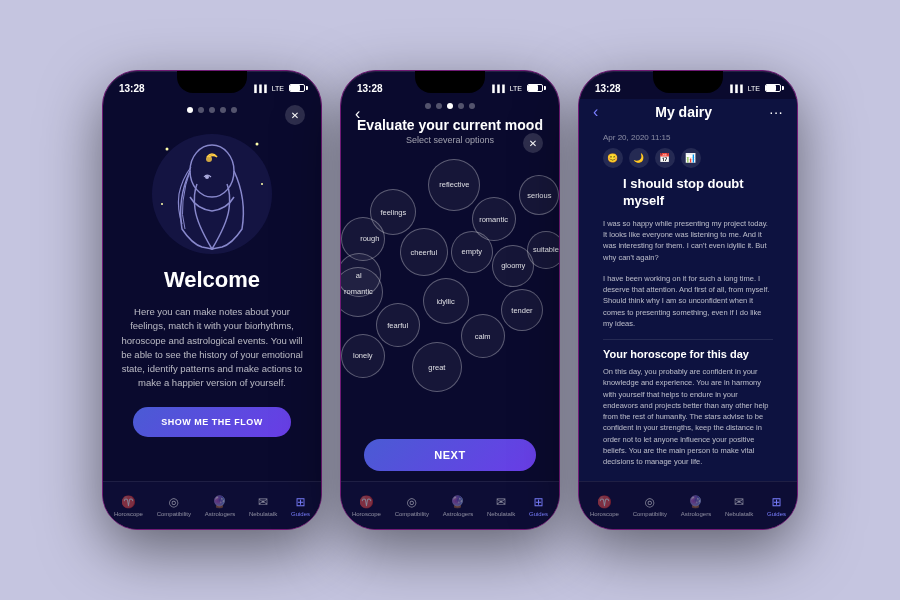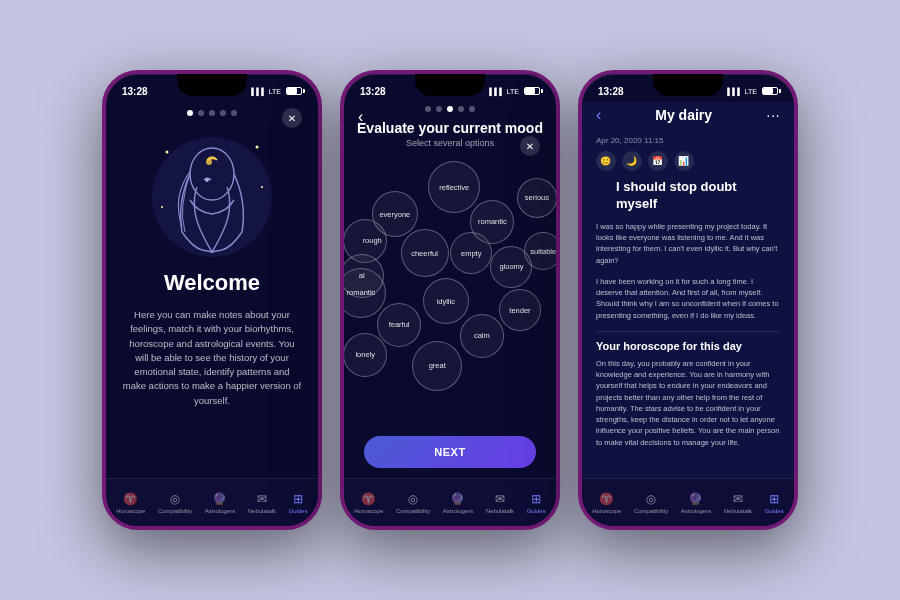--- a/index.html
+++ b/index.html
@@ -20,21 +20,21 @@
       gap: 18px;
       align-items: center;
       padding: 20px;
     }
 
     .phone {
       width: 220px;
       height: 460px;
       background: #0a0a2e;
       border-radius: 36px;
-      border: 4px solid #701a75;
+      border: 1px solid #701a75;
       position: relative;
       overflow: hidden;
       display: flex;
       flex-direction: column;
       box-shadow: 0 20px 60px rgba(0,0,0,0.5), inset 0 1px 0 rgba(255,255,255,0.1);
     }
 
     
     .phone-notch {
       width: 70px;
@@ -314,21 +314,21 @@
 
     .diary-more {
       font-size: 14px;
       color: #fff;
       cursor: pointer;
     }
 
     .diary-body {
       flex: 1;
       overflow: hidden;
-      padding: 6px 14px;
+      padding: 6px 24px;
     }
 
     .diary-date {
       font-size: 8px;
       color: rgba(255,255,255,0.5);
       margin-bottom: 6px;
     }
 
     .diary-icons-row {
       display: flex;
@@ -437,20 +437,21 @@
 
           <path d="M43 68 Q50 80 65 82 Q80 80 87 68" fill="none" stroke="#8888cc" stroke-width="1.5"></path>
         </svg>
       </div>
 
       <h2 class="welcome-title">Welcome</h2>
       <p class="welcome-text">Here you can make notes about your feelings, match it with your biorhythms, horoscope and astrological events.
 
 You will be able to see the history of your emotional state, identify patterns and make actions to make a happier version of yourself.</p>
 
+      <button class="show-btn">SHOW ME THE FLOW</button>
     </div>
 
     <div class="bottom-nav">
       <div class="nav-item">
         <span class="nav-icon">♈</span>
         <span class="nav-label">Horoscope</span>
       </div>
       <div class="nav-item">
         <span class="nav-icon">◎</span>
         <span class="nav-label">Compatibility</span>
@@ -494,21 +495,21 @@
       </div>
       <div class="close-btn">✕</div>
 
       <h3 class="mood-title">Evaluate your current mood</h3>
       <p class="mood-subtitle">Select several options</p>
 
       <div class="mood-bubbles">
 
         <div class="bubble" style="left:52%;top:2%;width:52px;height:52px;margin-left:-26px;">reflective</div>
 
-        <div class="bubble" style="left:24%;top:13%;width:46px;height:46px;margin-left:-23px;">everyone</div>
+        <div class="bubble" style="left:24%;top:13%;width:46px;height:46px;margin-left:-23px;">feelings</div>
 
         <div class="bubble" style="left:70%;top:16%;width:44px;height:44px;margin-left:-22px;">romantic</div>
 
         <div class="bubble" style="left:91%;top:8%;width:40px;height:40px;margin-left:-20px;">serious</div>
 
         <div class="bubble" style="left:10%;top:23%;width:44px;height:44px;margin-left:-22px;padding-left:14px;">rough</div>
 
         <div class="bubble" style="left:38%;top:27%;width:48px;height:48px;margin-left:-24px;">cheerful</div>
 
         <div class="bubble" style="left:60%;top:28%;width:42px;height:42px;margin-left:-21px;text-align:center;">empty</div>

